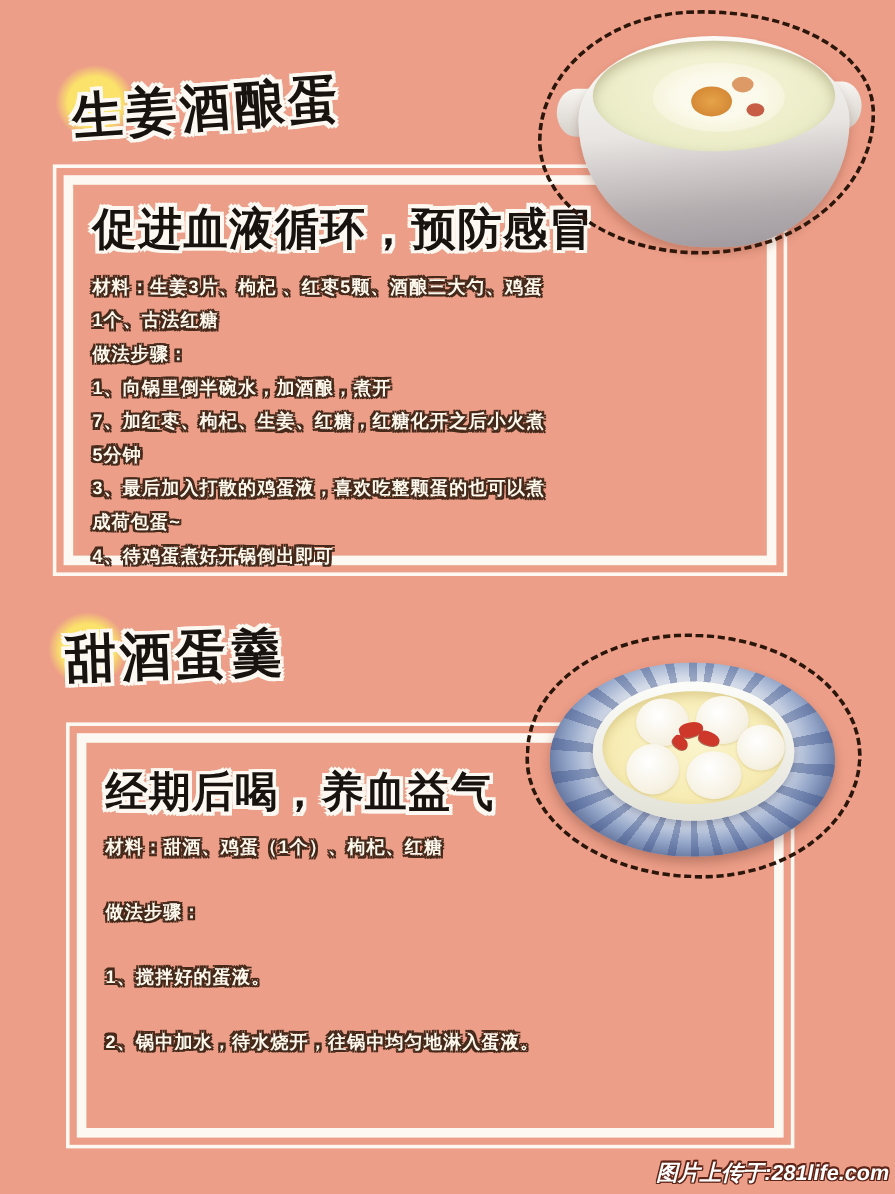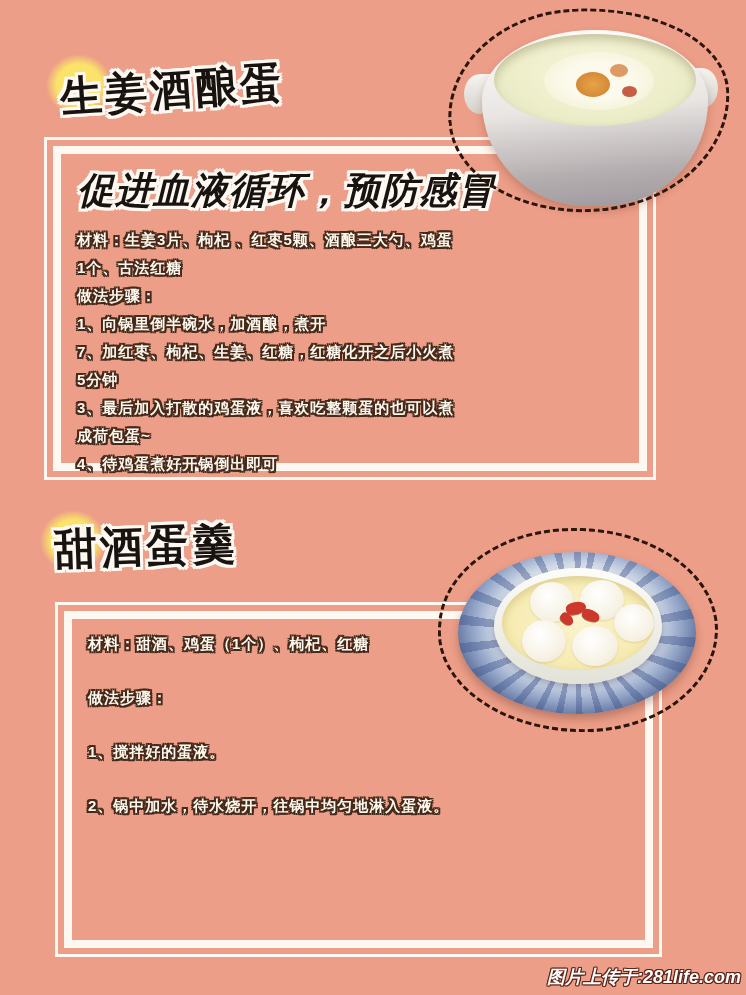--- a/index.html
+++ b/index.html
@@ -42,21 +42,20 @@
   .box{position:absolute;border:3px solid var(--frame);z-index:2;}
   .box-inner{position:absolute;inset:6px;border:8px solid var(--frame);padding:10px 14px 6px 16px;box-sizing:border-box;}
   #box1{left:44px;top:137px;width:606px;height:337px;}
   #box2{left:55px;top:602px;width:601px;height:349px;}
 
   .headline{
     color:var(--headline-text);font-size:37px;letter-spacing:1px;margin:2px 0 10px 0;
     text-shadow:-3px -3px 0 var(--frame),0 -3px 0 var(--frame),3px -3px 0 var(--frame),
                 -3px 0 0 var(--frame),3px 0 0 var(--frame),
                 -3px 3px 0 var(--frame),0 3px 0 var(--frame),3px 3px 0 var(--frame);
-    font-style:italic;
   }
   #box2 .headline{font-size:35px;margin:8px 0 8px 0;}
 
   .bline{
     color:var(--body-text);font-size:15px;line-height:28px;margin:0;letter-spacing:1px;
     text-shadow:-2px -2px 0 var(--body-outline),0 -2px 0 var(--body-outline),2px -2px 0 var(--body-outline),
                 -2px 0 0 var(--body-outline),2px 0 0 var(--body-outline),
                 -2px 2px 0 var(--body-outline),0 2px 0 var(--body-outline),2px 2px 0 var(--body-outline);
   }
   #box2 .bline{line-height:29px;}
@@ -178,20 +177,21 @@
     <span class="ball b3"></span>
     <span class="ball b4"></span>
     <span class="ball b5"></span>
     <span class="goji g1"></span>
     <span class="goji g2"></span>
     <span class="goji g3"></span>
   </div>
 
   <div class="box" id="box2">
     <div class="box-inner">
+      <div class="headline">经期后喝，养血益气</div>
       <div class="bline">材料：甜酒、鸡蛋（1个）、枸杞、红糖</div>
       <div class="bline gap">做法步骤：</div>
       <div class="bline gap">1、搅拌好的蛋液。</div>
       <div class="bline gap">2、锅中加水，待水烧开，往锅中均匀地淋入蛋液。</div>
     </div>
   </div>
 
   <div class="watermark">图片上传于:281life.com</div>
 
 </div>

